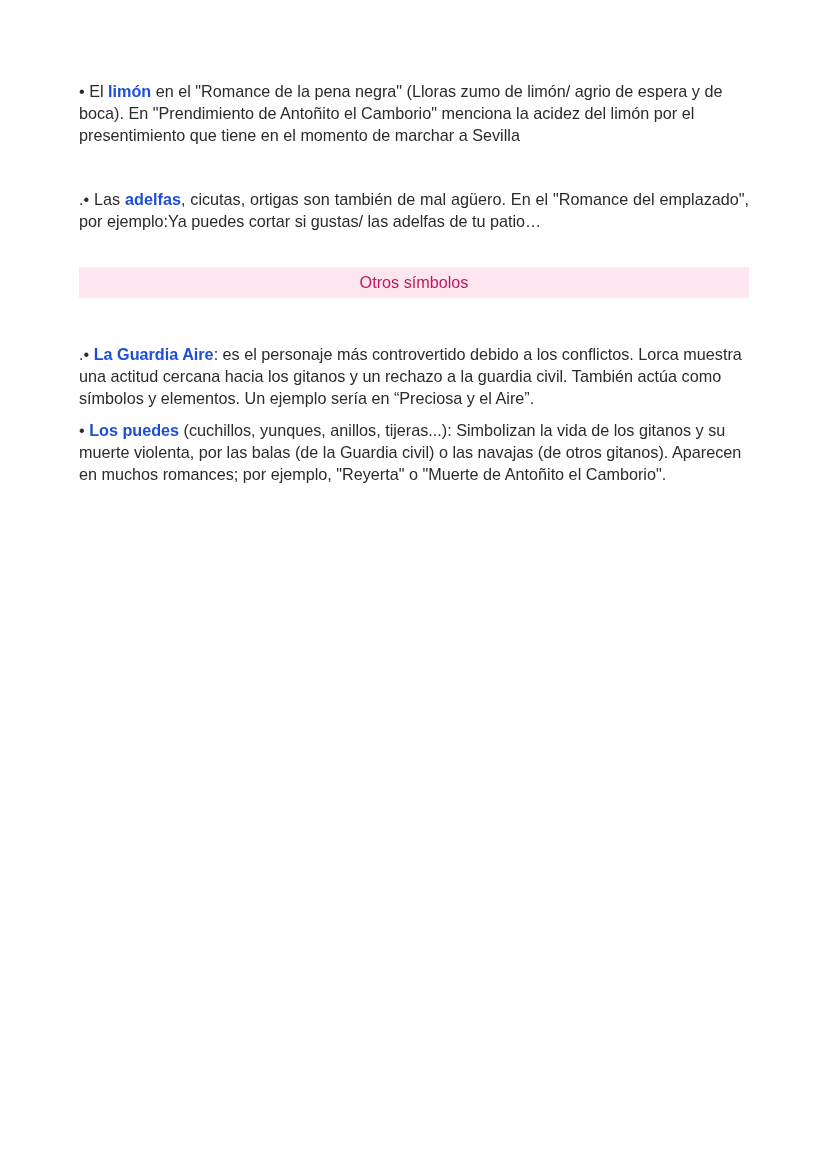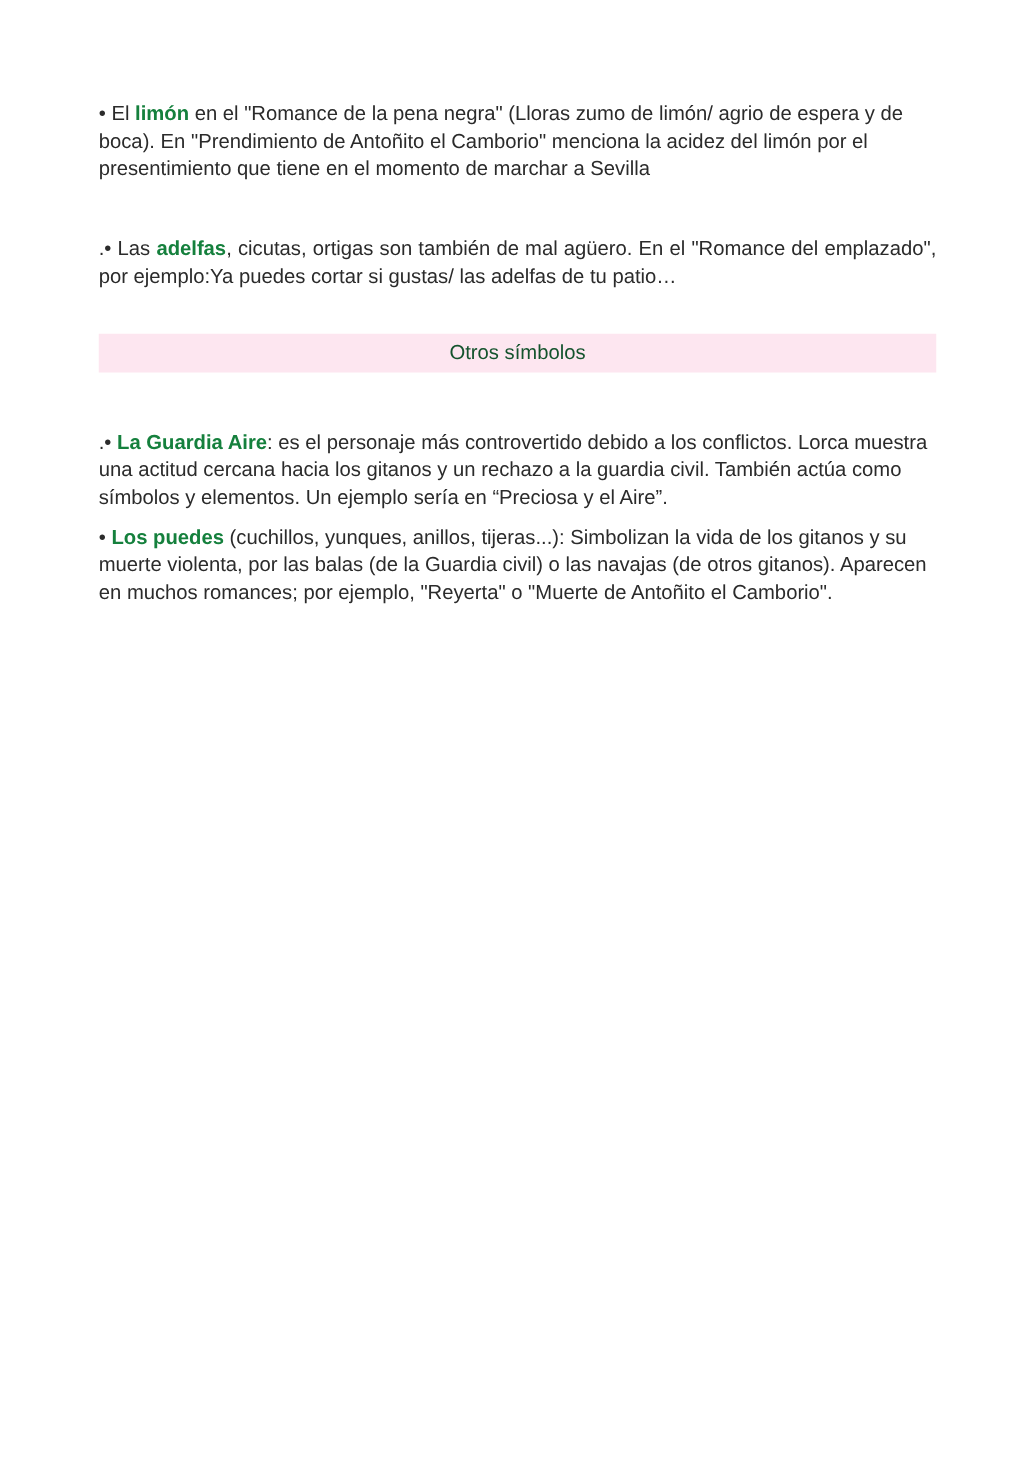--- a/index.html
+++ b/index.html
@@ -5,24 +5,24 @@
   html, body { margin: 0; padding: 0; background: #ffffff; }
   body { width: 828px; height: 1171px; position: relative; overflow: hidden;
          font-family: "Liberation Sans", sans-serif; color: #2b2b2b; }
   .page { position: absolute; left: 79px; top: 80px; width: 670px; }
   .para { font-size: 16.2px; line-height: 22px; margin: 0; }
   .justify { text-align: justify; }
   .p1 { position: absolute; top: 0; left: 0; width: 670px; }
   .p2 { position: absolute; top: 78px; left: 0; width: 670px; margin-top: 30px; }
   .heading-band { position: absolute; top: 187px; left: 0; width: 670px; height: 31px;
                   background: #fde6f0; text-align: center; line-height: 31px;
-                  font-size: 16.2px; color: #14532d; }
+                  font-size: 16.2px; color: #be185d; }
   .p3 { position: absolute; top: 263px; left: 0; width: 670px; }
   .p4 { position: absolute; top: 339px; left: 0; width: 670px; }
-  b { font-weight: bold; color: #15803d; }
+  b { font-weight: bold; color: #1d4ed8; }
 </style>
 </head>
 <body>
 
 <div class="page">
 
   <p class="para p1"><span> • El </span><b>limón</b><span> en el "Romance de la pena negra" (Lloras zumo de limón/ agrio de espera y de boca). En "Prendimiento de Antoñito el Camborio" menciona la acidez del limón por el presentimiento que tiene en el momento de marchar a Sevilla</span></p>
 
   <p class="para p2 justify"><span>.• Las </span><b>adelfas</b><span>, cicutas, ortigas son también de mal agüero. En el "Romance del emplazado", por ejemplo:Ya puedes cortar si gustas/ las adelfas de tu patio…</span></p>
 

